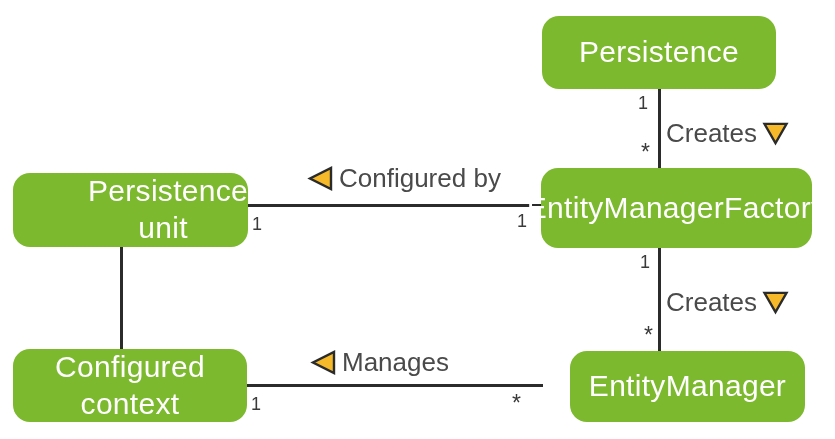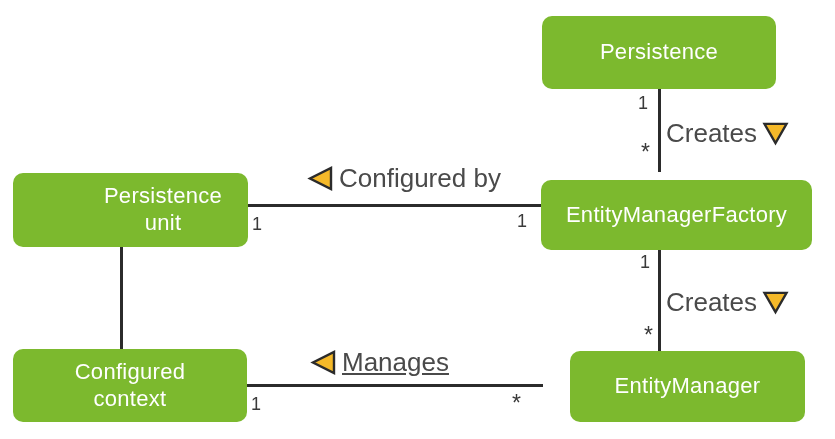--- a/index.html
+++ b/index.html
@@ -15,24 +15,24 @@
     font-family:"Liberation Sans","DejaVu Sans",sans-serif;
     width:835px;height:439px;overflow:hidden;
   }
   .canvas{
     position:relative;width:835px;height:439px;background:#ffffff;
   }
   .node{
     position:absolute;
     background:var(--node-fill);
     color:var(--node-text);
-    border-radius:10px;
+    border-radius:17px;
     display:flex;align-items:center;justify-content:center;
     text-align:center;
-    font-size:22px;
+    font-size:30px;
     line-height:1.22;
     letter-spacing:0.3px;
     padding:4px 10px;
   }
   .edge{position:absolute;background:var(--line);}
   .edge.h{height:3px;}
   .edge.v{width:3px;}
   .edge-label{
     position:absolute;
     display:flex;align-items:center;gap:5px;
@@ -61,21 +61,21 @@
   <div class="edge v" style="left:658px;top:88px;height:84px;"></div>
   <div class="edge v" style="left:658px;top:238px;height:116px;"></div>
   <div class="edge v" style="left:120px;top:245px;height:107px;"></div>
   <div class="edge h" style="left:246px;top:204px;width:297px;"></div>
   <div class="edge h" style="left:245px;top:384px;width:298px;"></div>
 
   <div class="node" style="left:542px;top:16px;width:234px;height:73px;">
     <span>Persistence</span>
   </div>
 
-  <div class="node" style="left:541px;top:180px;width:271px;height:70px;">
+  <div class="node" style="left:541px;top:168px;width:271px;height:80px;">
     <span>EntityManagerFactory</span>
   </div>
 
   <div class="node" style="left:13px;top:173px;width:235px;height:74px;justify-content:flex-end;">
     <span style="max-width:150px;">Persistence unit</span>
   </div>
 
   <div class="node" style="left:13px;top:349px;width:234px;height:73px;">
     <span style="max-width:150px;">Configured context</span>
   </div>
@@ -104,21 +104,21 @@
 
   <div class="edge-label" style="left:306px;top:163px;">
     <svg class="tri" width="28" height="27" viewBox="0 0 28 26">
       <polygon points="25,2.5 25,23.5 4,13"></polygon>
     </svg>
     <span>Configured by</span>
   </div>
   <span class="mult" style="left:252px;top:214px;">1</span>
   <span class="mult" style="left:517px;top:211px;">1</span>
 
-  <div class="edge-label" style="left:309px;top:347px;text-decoration:underline;">
+  <div class="edge-label" style="left:309px;top:347px;">
     <svg class="tri" width="28" height="27" viewBox="0 0 28 26">
       <polygon points="25,2.5 25,23.5 4,13"></polygon>
     </svg>
     <span>Manages</span>
   </div>
   <span class="mult" style="left:251px;top:394px;">1</span>
   <span class="mult star" style="left:512px;top:392px;">*</span>
 
 </div>
 

